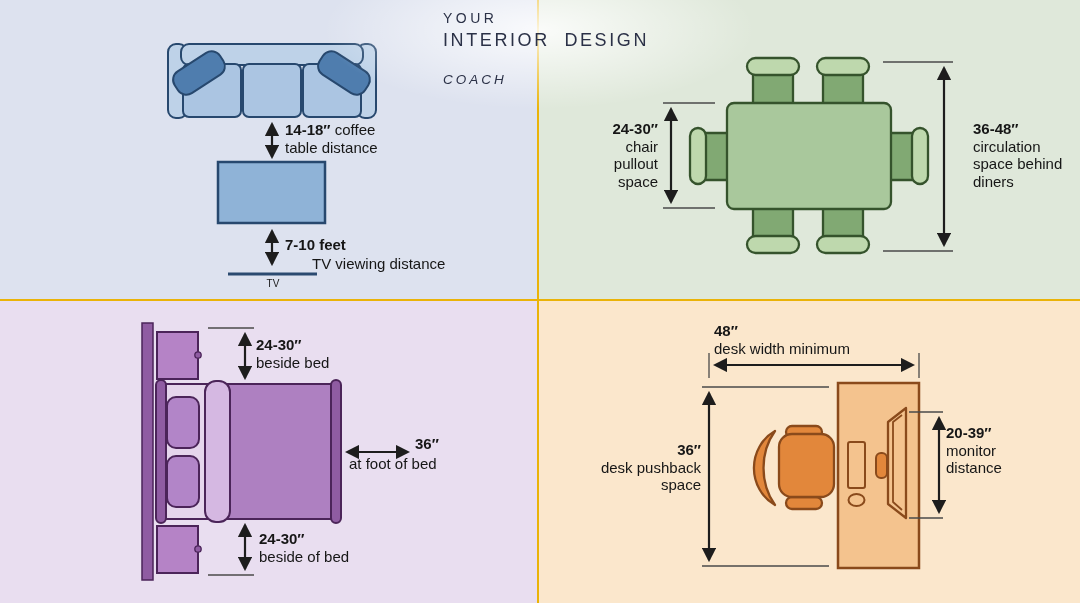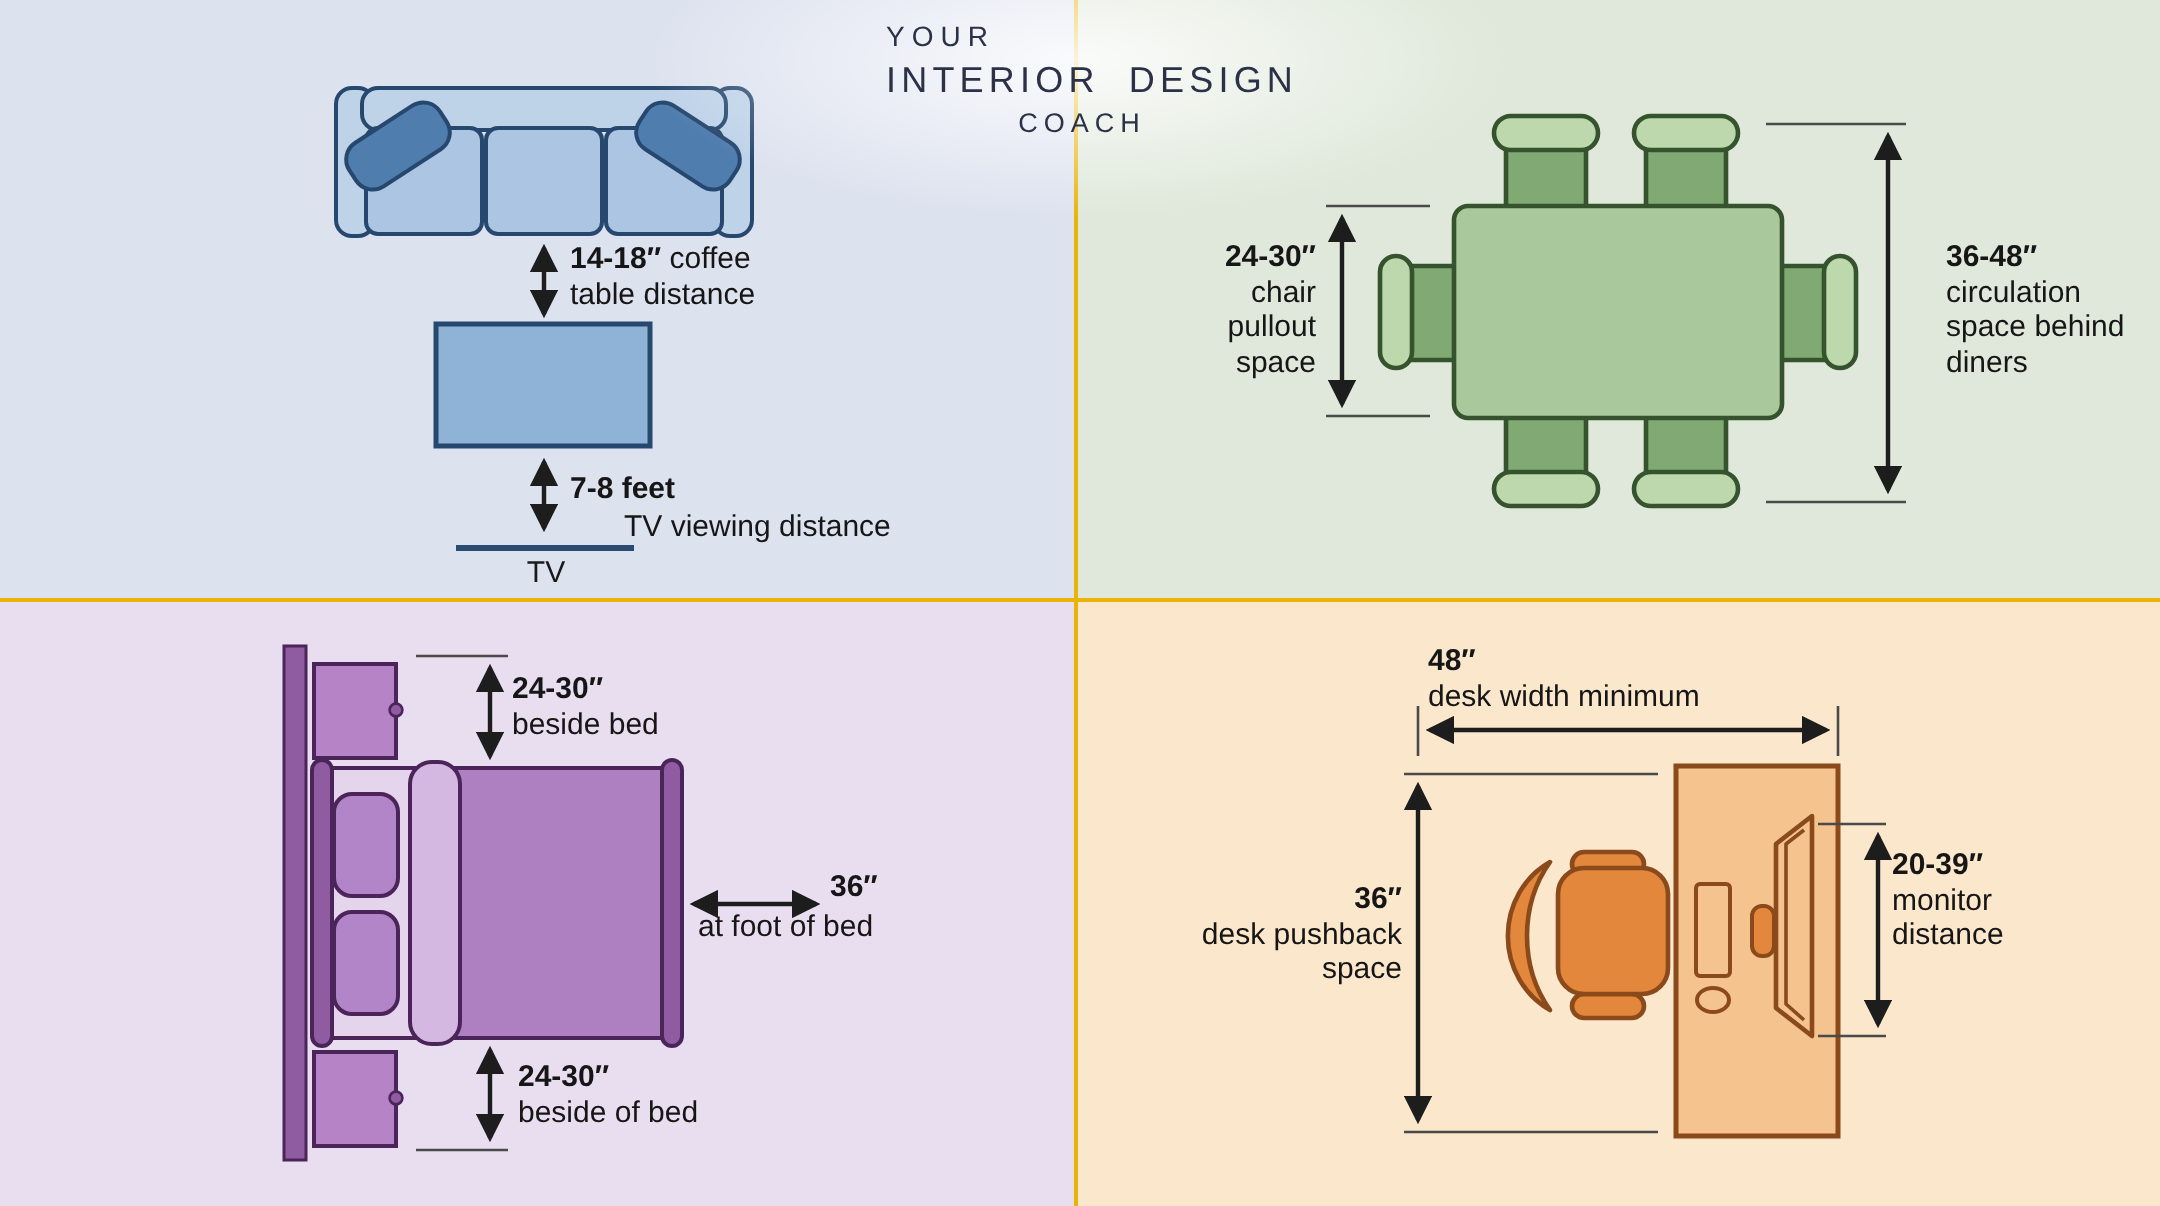--- a/index.html
+++ b/index.html
@@ -17,28 +17,28 @@
   .q-bl{left:0;top:301px;width:537px;height:302px;background:#e9def0;}
   .q-br{left:539px;top:301px;width:541px;height:302px;background:#fbe7cc;}
   .glow{
     position:absolute;left:0;top:0;width:1080px;height:603px;pointer-events:none;
     background:radial-gradient(ellipse 300px 110px at 539px 30px,
       rgba(255,255,255,.85), rgba(255,255,255,0) 72%);
   }
   .logo{position:absolute;left:443px;top:10px;width:196px;color:#2b3147;}
   .logo .l1{font-size:14px;letter-spacing:3.5px;}
   .logo .l2{font-size:18px;letter-spacing:2.6px;word-spacing:7px;margin-top:4px;white-space:nowrap;}
-  .logo .l3{font-size:13.5px;letter-spacing:3px;margin-top:3px;text-align:center;}
+  .logo .l3{font-size:13.5px;letter-spacing:3px;margin-top:21px;text-align:left;font-style:italic;}
   .labels{position:absolute;left:0;top:0;width:924px;height:603px;pointer-events:none;text-decoration:underline;}
   .ann{position:absolute;font-size:15px;line-height:17.5px;color:#161616;}
   .val{font-weight:bold;}
   .r{text-align:right;}
   .c{text-align:left;}
   .nw{white-space:nowrap;}
-  .tvlbl{position:absolute;left:257px;top:278px;width:32px;text-align:center;font-size:15px;}
+  .tvlbl{position:absolute;left:257px;top:278px;width:32px;text-align:center;font-size:10px;}
 </style>
 </head>
 <body>
 
 <div class="canvas">
 
   <div class="quad q-tl">
     <svg width="537" height="299" viewBox="0 0 537 299">
       <defs>
         <marker id="mTL" viewBox="0 0 10 10" refX="8.5" refY="5" markerWidth="6.5" markerHeight="6.5" orient="auto-start-reverse">
@@ -192,21 +192,21 @@
     <div class="l2">INTERIOR DESIGN</div>
     <div class="l3">COACH</div>
   </div>
 
   <div class="labels">
 
     <div class="ann" style="left:285px;top:121px;width:103px;">
       <span class="val">14-18″</span>
       <span>coffee table distance</span>
     </div>
-    <div class="ann val nw" style="left:285px;top:236px;">7-8 feet</div>
+    <div class="ann val nw" style="left:285px;top:236px;">7-10 feet</div>
     <div class="ann nw" style="left:312px;top:255px;">TV viewing distance</div>
     <div class="tvlbl">TV</div>
 
     <div class="ann r" style="left:596px;top:120px;width:62px;">
       <div class="val nw">24-30″</div>
       <div>chair pullout space</div>
     </div>
     <div class="ann" style="left:957px;top:120px;width:98px;margin-left:16px;">
       <div class="val nw">36-48″</div>
       <div>circulation space behind diners</div>

